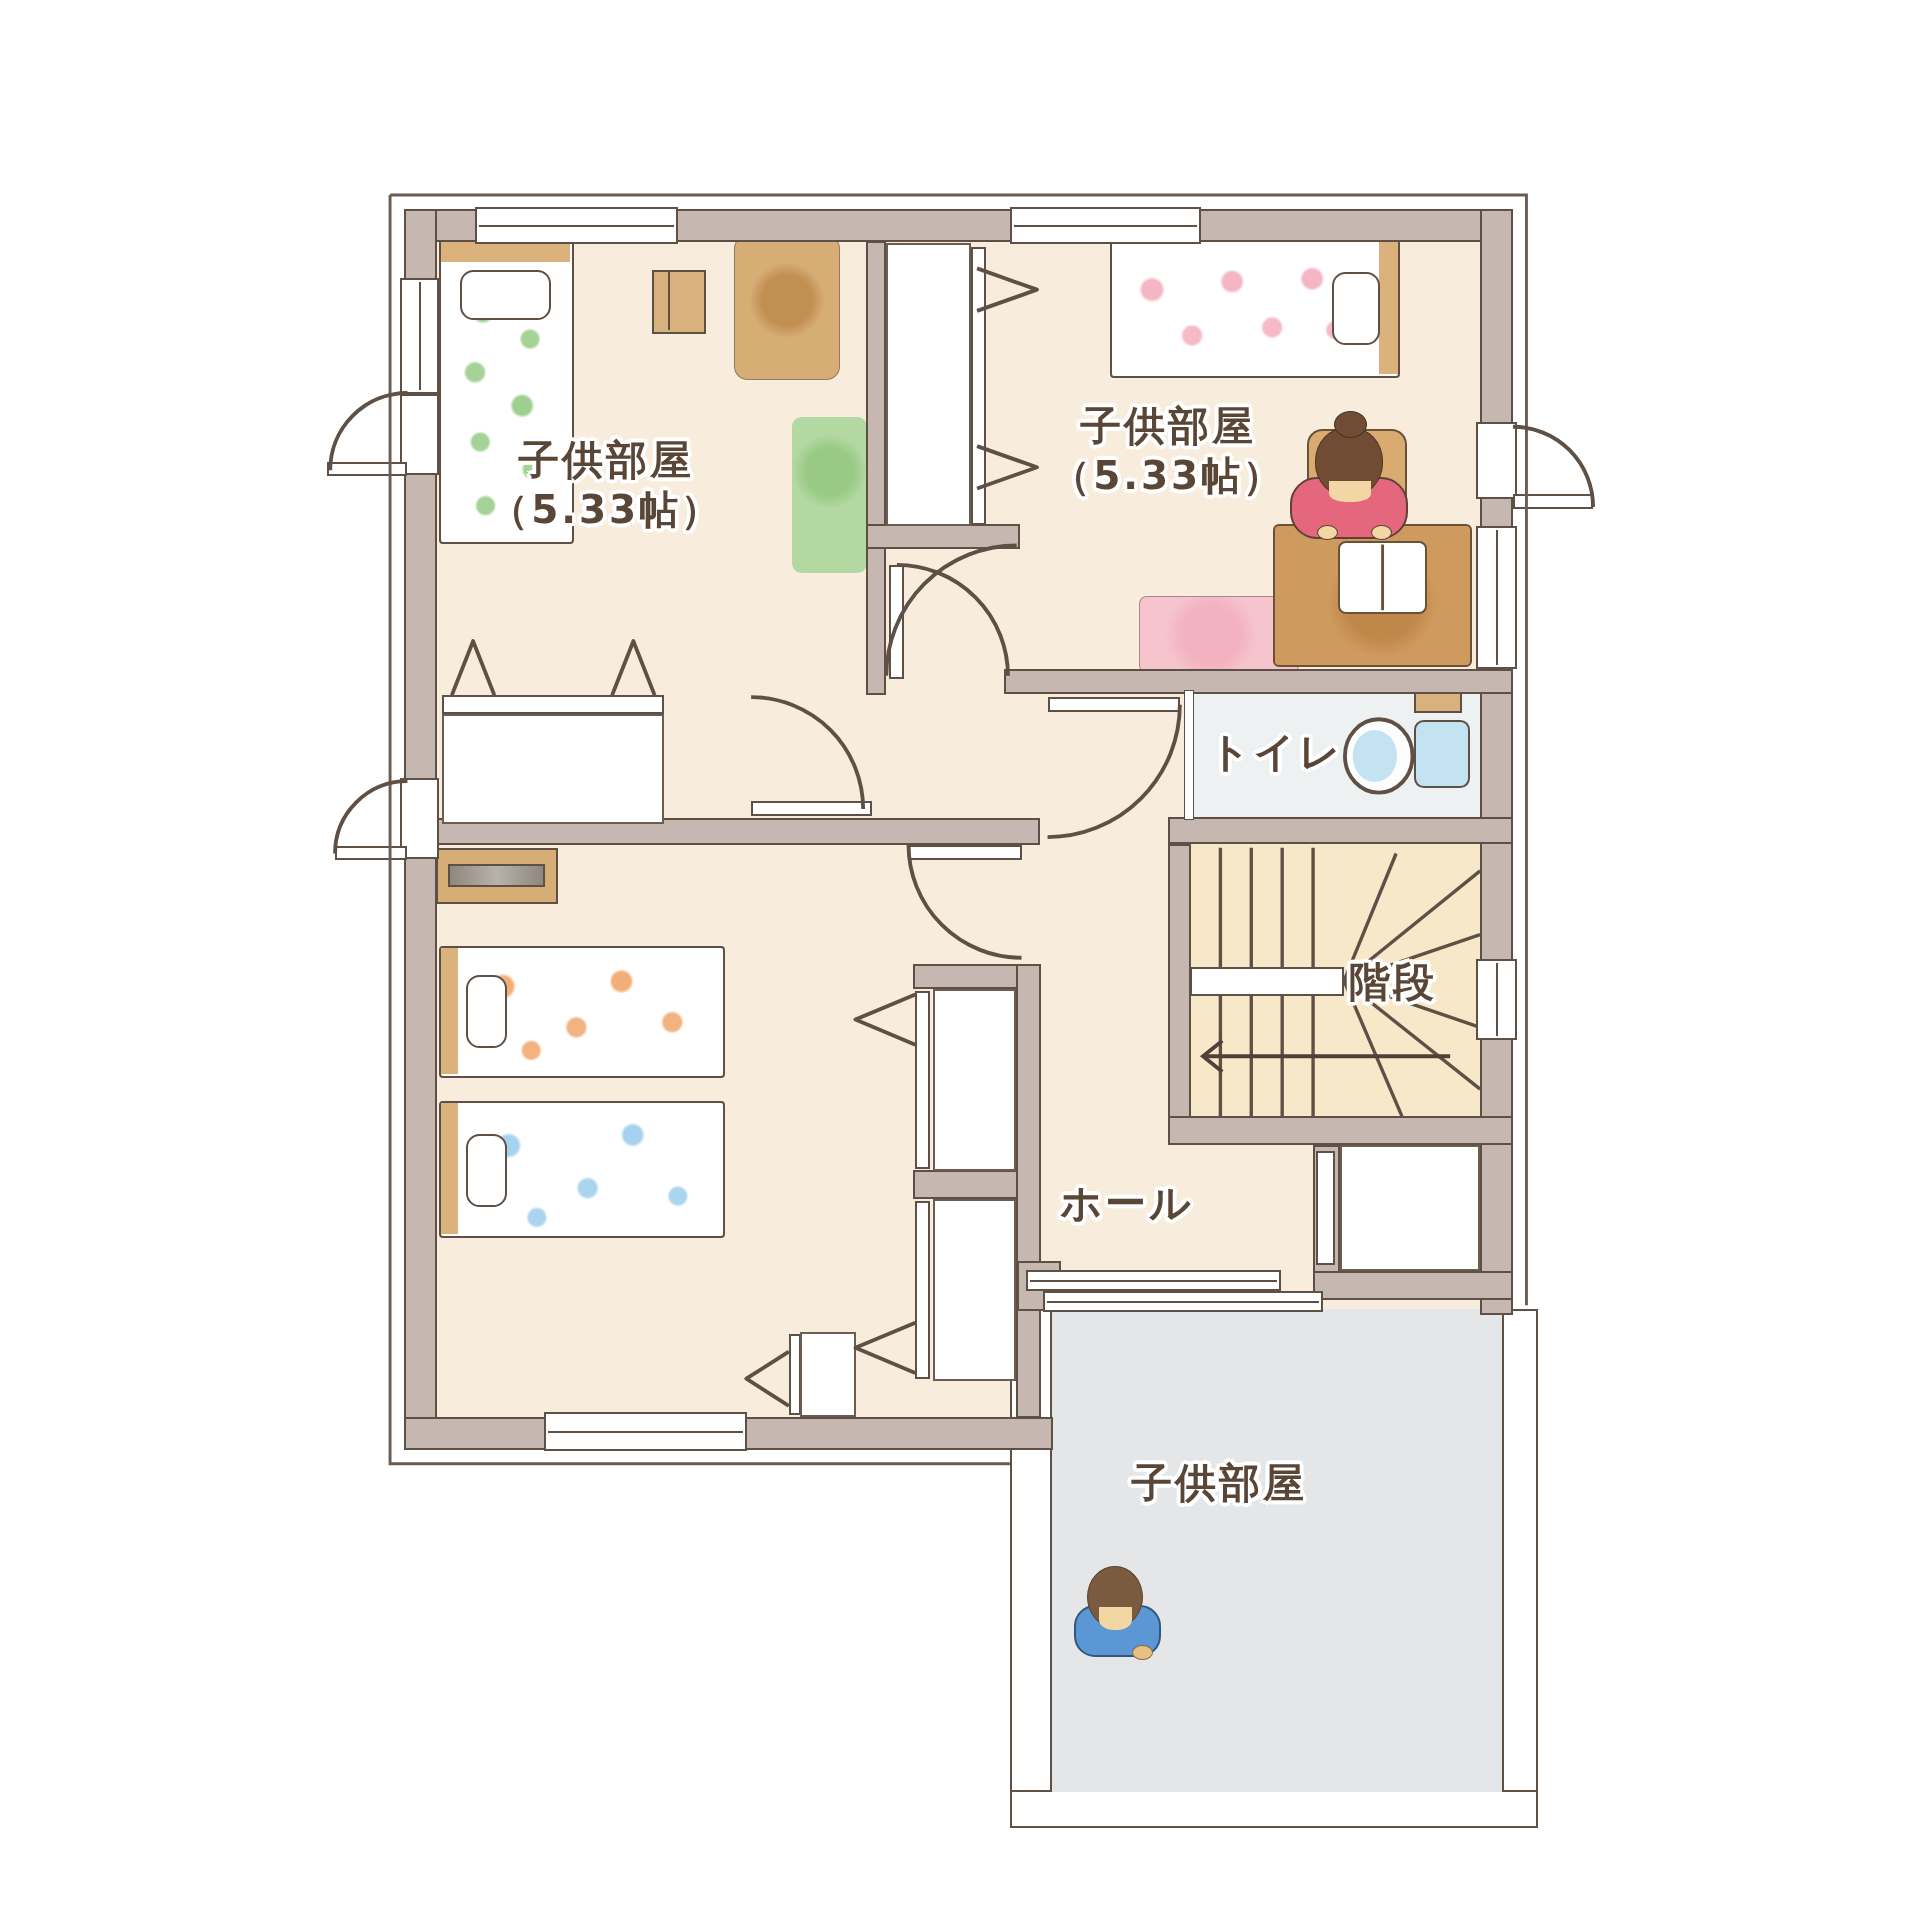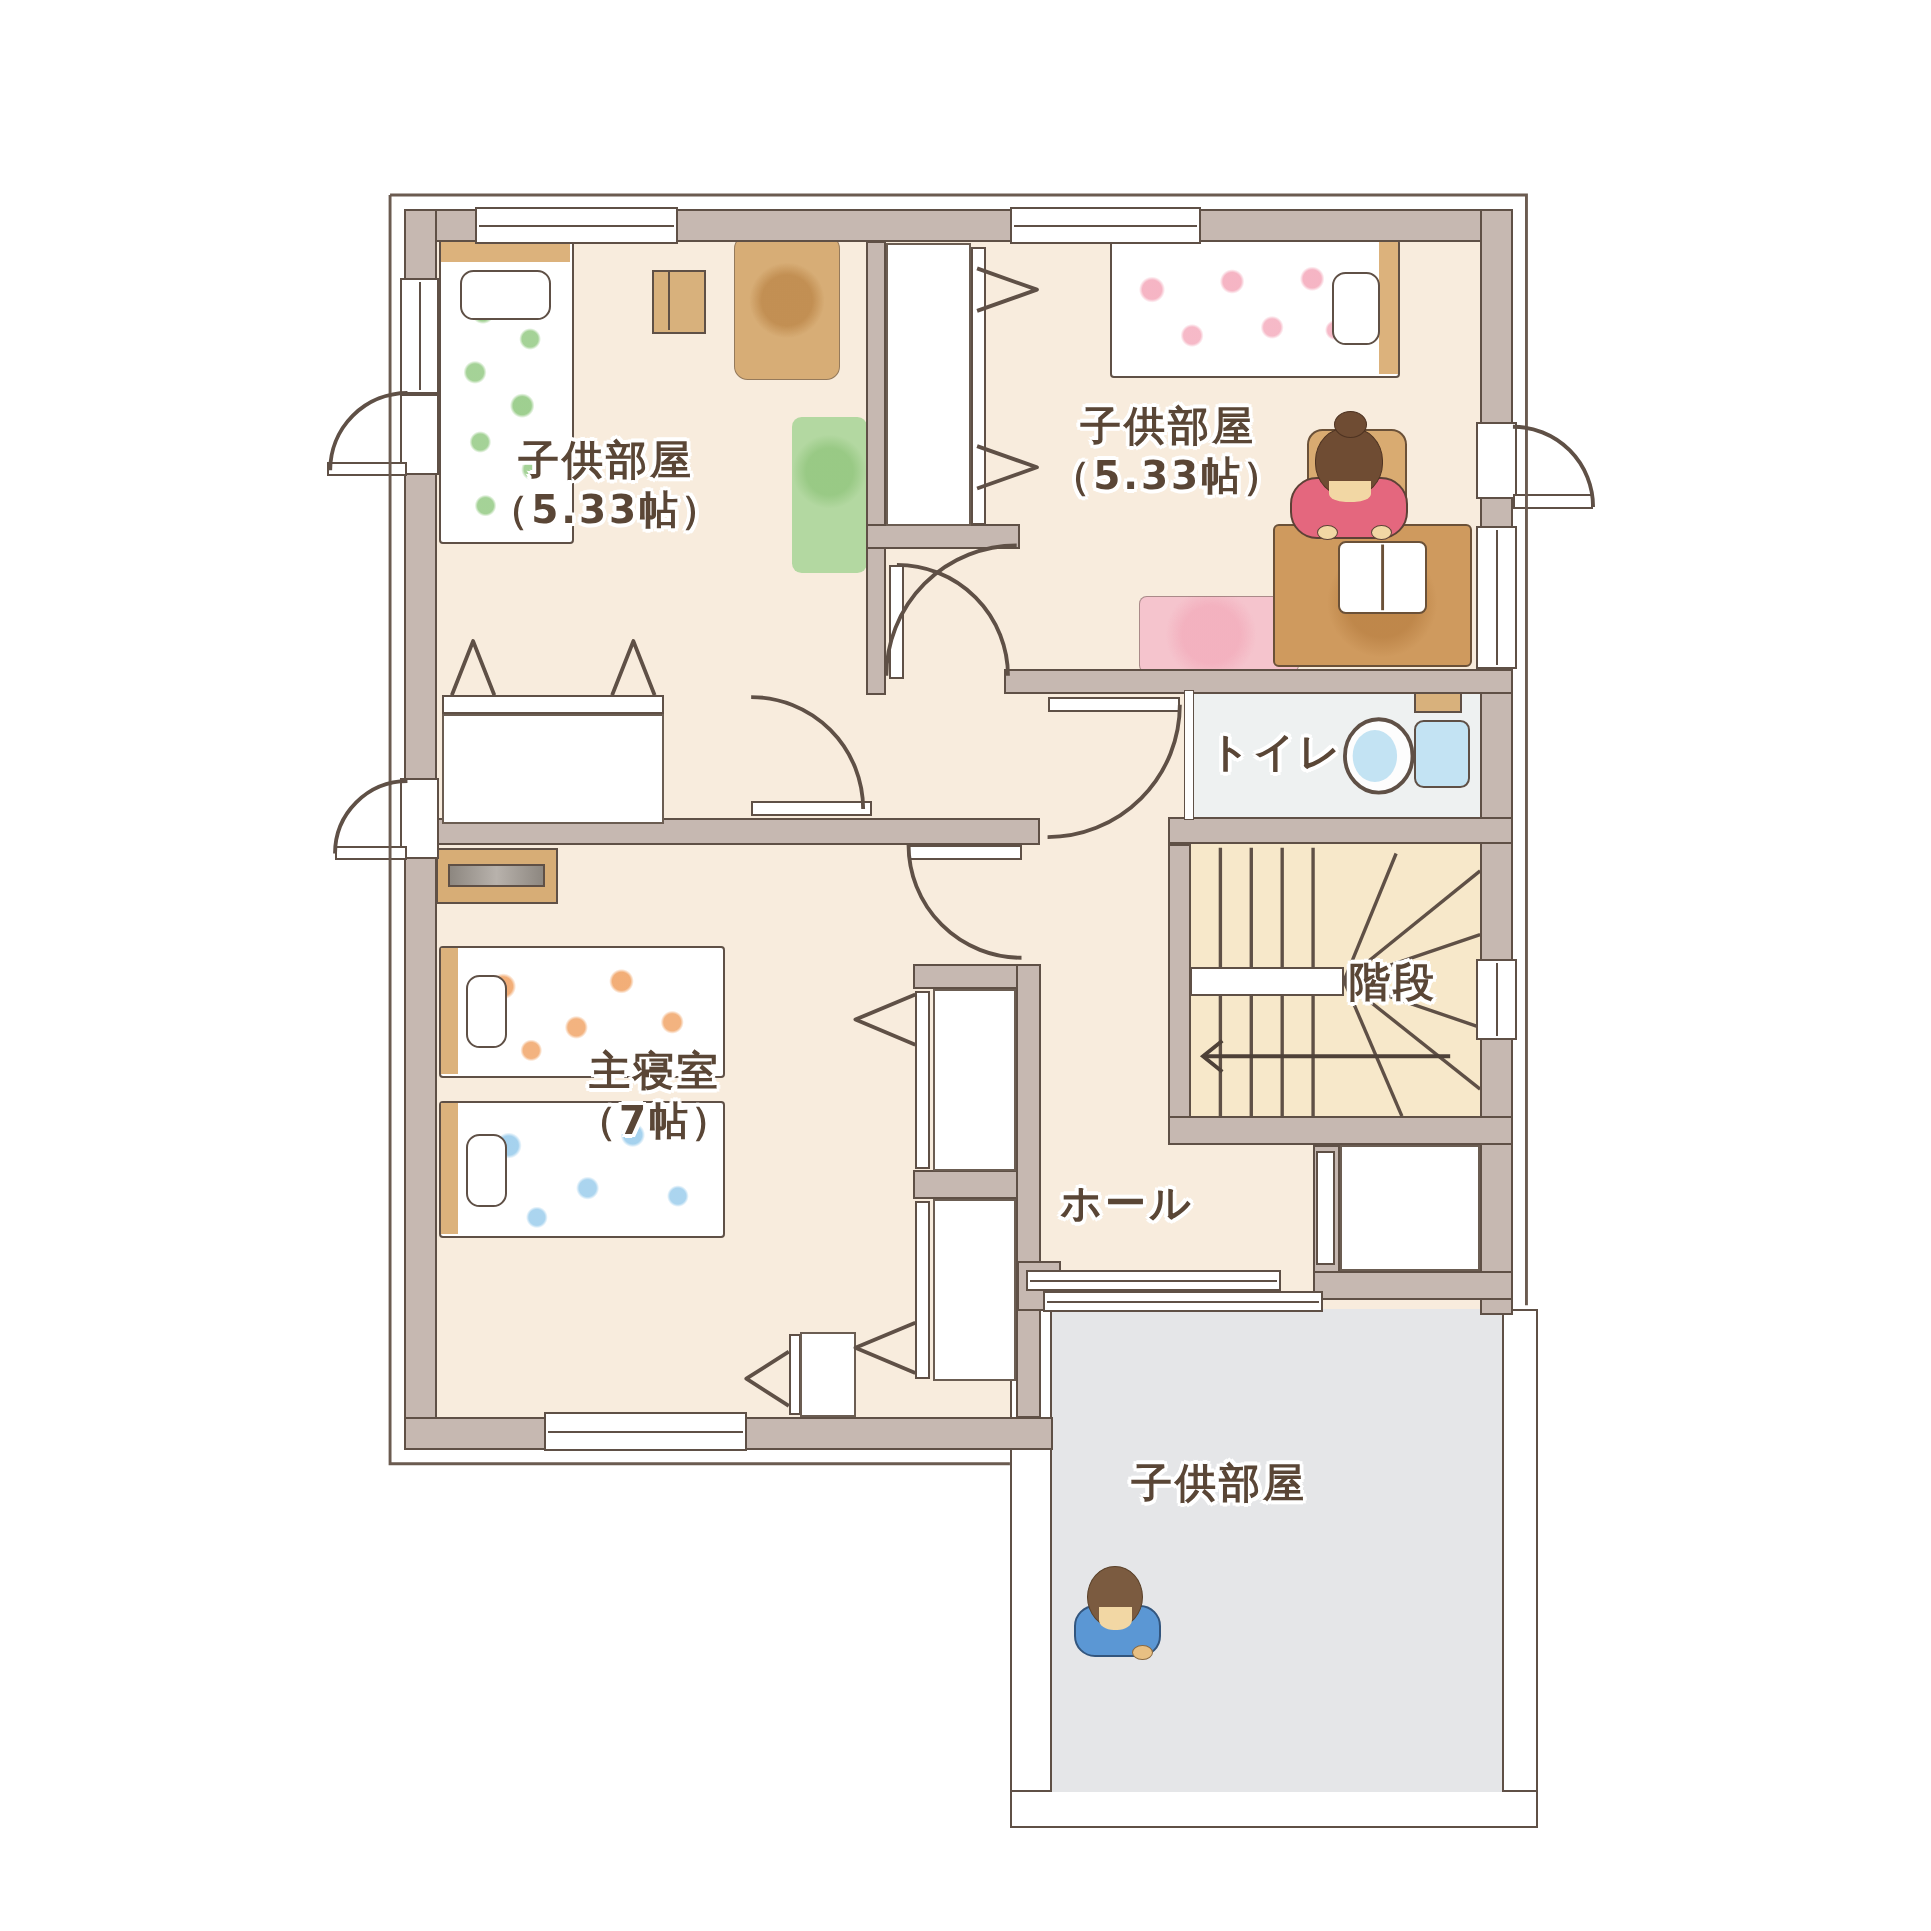--- a/index.html
+++ b/index.html
@@ -220,23 +220,19 @@
   <div class="abs" style="left:1099px;top:1607px;width:33px;height:23px;background:#f2d7a4;border-radius:0 0 45% 45%;"></div>
 
   <div class="label" style="left:606px;top:485px;">
     <div>子供部屋</div>
     <div class="sz">（5.33帖）</div>
   </div>
   <div class="label" style="left:1168px;top:451px;">
     <div>子供部屋</div>
     <div class="sz">（5.33帖）</div>
   </div>
-  <div class="label" style="left:655px;top:1096px;">
-    <div>主寝室</div>
-    <div class="sz">（7帖）</div>
-  </div>
   <div class="label" style="left:1276px;top:753px;">トイレ</div>
   <div class="label" style="left:1393px;top:983px;">階段</div>
   <div class="label" style="left:1127px;top:1204px;">ホール</div>
   <div class="label" style="left:1219px;top:1484px;">子供部屋</div>
 
 </div>
 
 
 </body></html>

